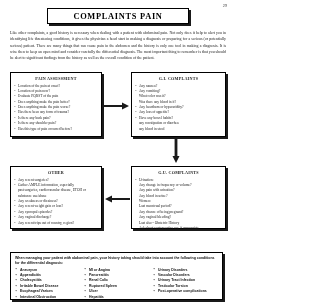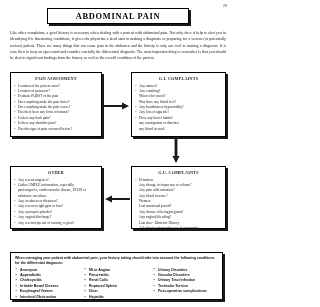--- a/index.html
+++ b/index.html
@@ -111,21 +111,21 @@
 </head>
 <body>
 
 <div class="page">
 
   <div class="page-number">29</div>
 
   <div class="title-wrap">
     <div class="title-shadow"></div>
     <div class="title-box">
-      <span class="title-text">ABDOMINAL PAIN</span>
+      <span class="title-text">COMPLAINTS PAIN</span>
     </div>
   </div>
 
   <div class="intro">Like other complaints, a good history is necessary when dealing with a patient with abdominal pain.  Not only does it help to alert you in identifying life threatening conditions, it gives the physician a head start in making a diagnosis or preparing for a serious (or potentially serious) patient.  There are many things that can cause pain in the abdomen and the history is only one tool in making a diagnosis.  It is wise then to keep an open mind and consider carefully the differential diagnosis.  The most important thing to remember is that  you should be alert to significant findings from the history as well as the overall condition of the patient.</div>
 
   <div class="box-shadow sh-pain"></div>
   <div class="box-shadow sh-gi"></div>
   <div class="box-shadow sh-other"></div>
   <div class="box-shadow sh-gu"></div>
 

